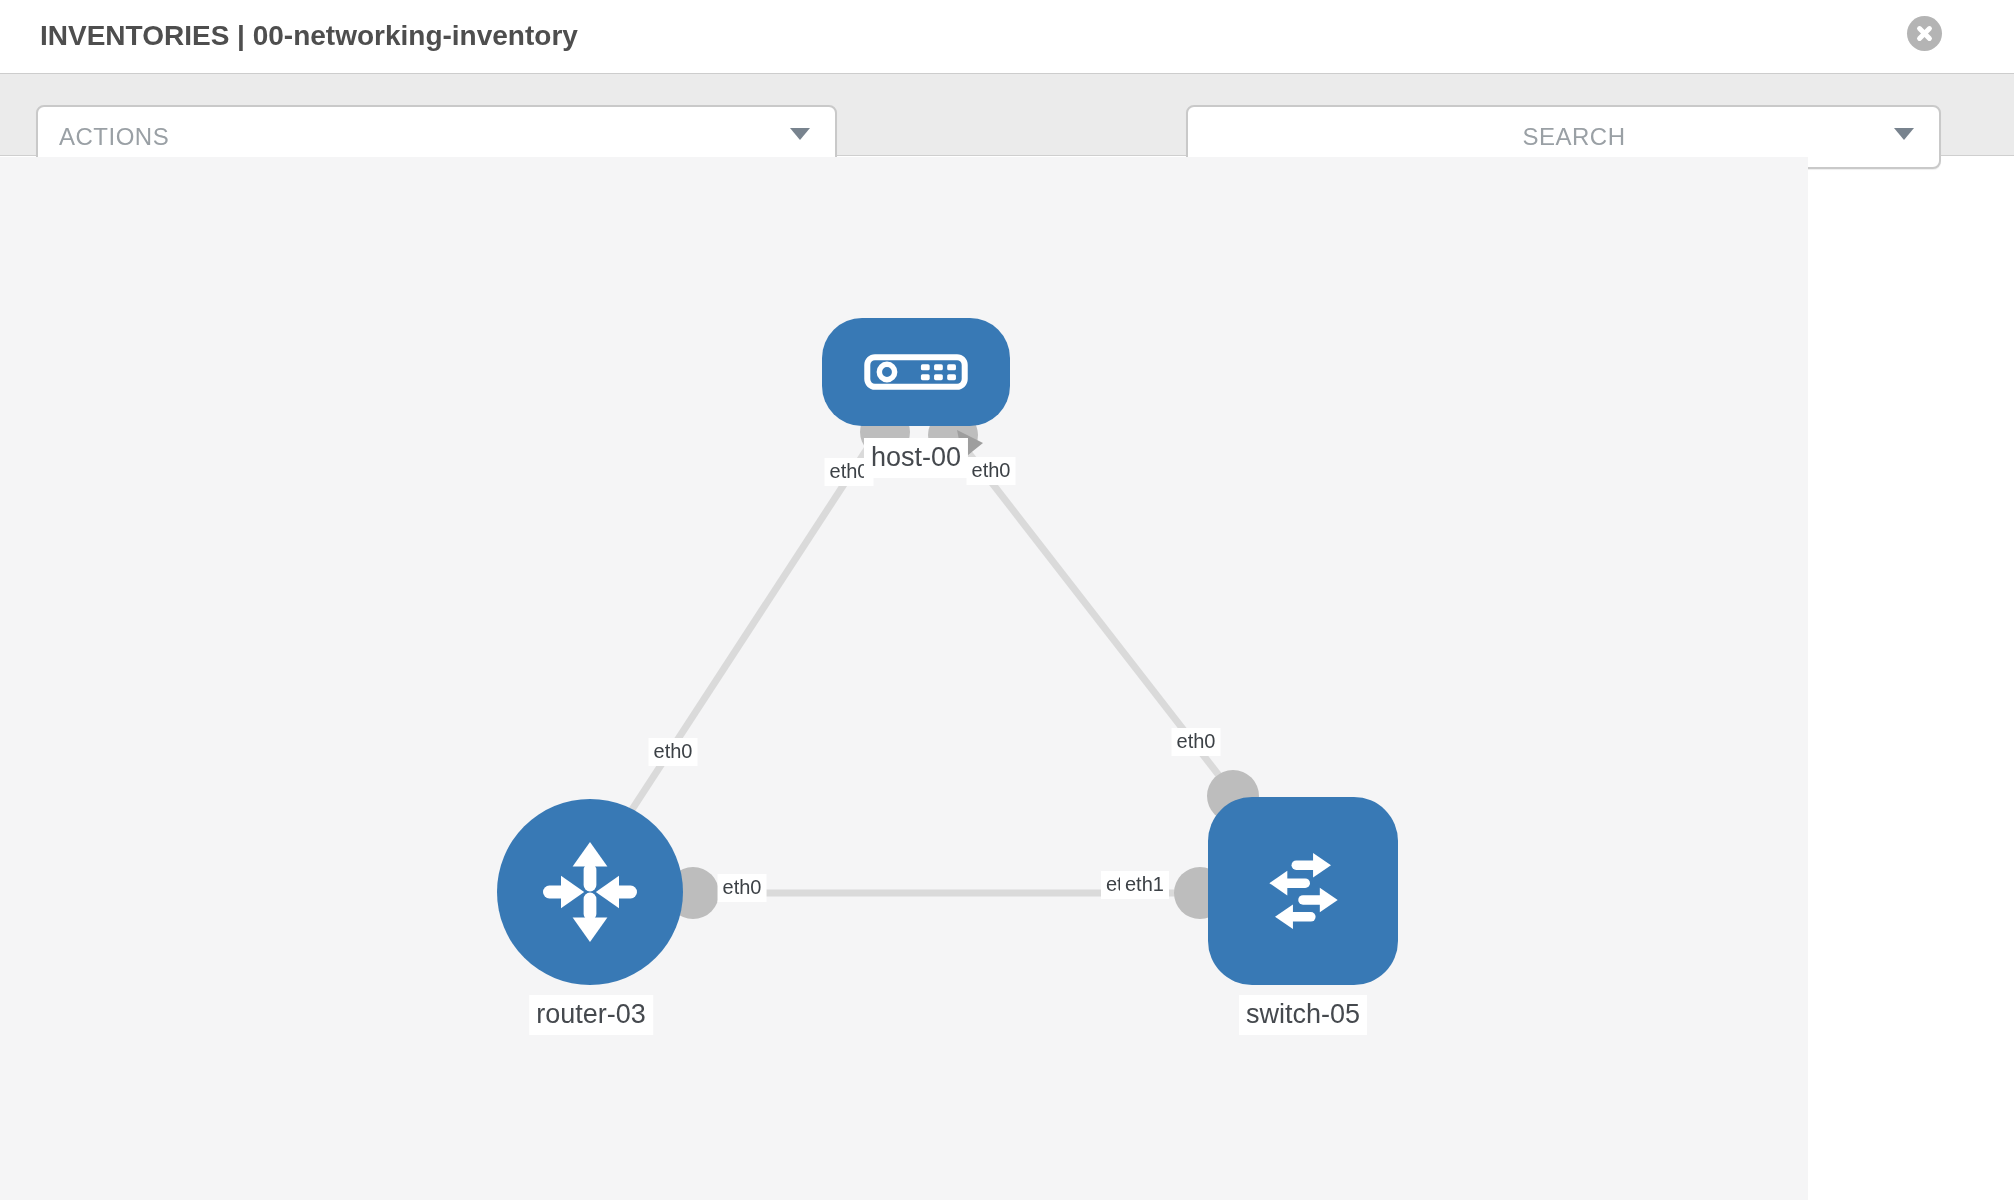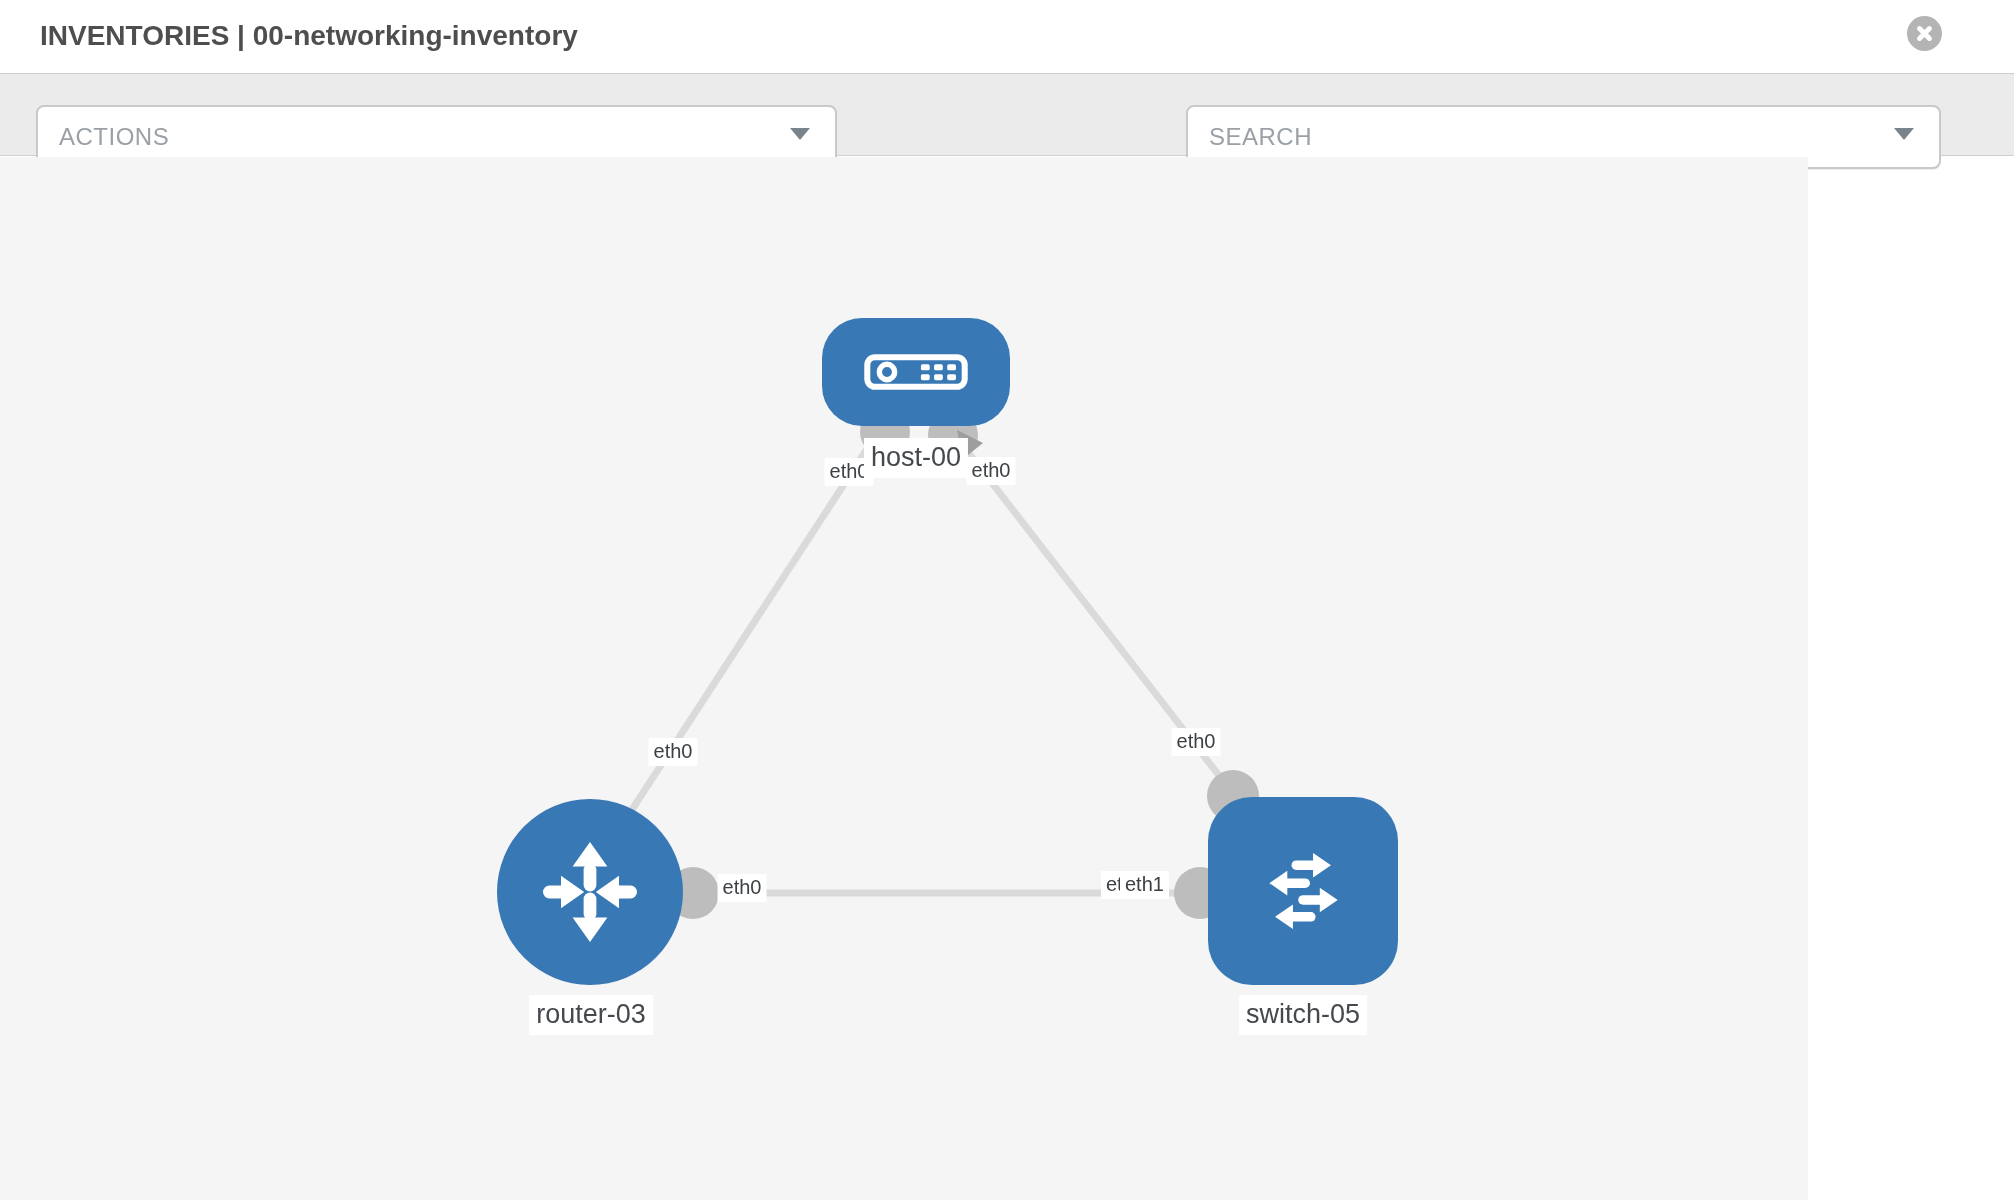--- a/index.html
+++ b/index.html
@@ -18,21 +18,21 @@
   
   #toolbar { position: absolute; left: 0; top: 73px; width: 2014px; height: 83px; background: #ebebeb;
     border-top: 1px solid #cdcdcd; border-bottom: 1px solid #cfcfcf; }
   .tb-select { position: absolute; top: 14px; height: 64px; background: #ffffff; border: 2px solid #c9c9c9;
     border-radius: 8px; box-shadow: 0 1px 1px rgba(0,0,0,0.07); cursor: pointer;
     display: flex; align-items: center; margin-top: 17px; }
   .tb-select .sel-label { margin-left: 21px; font-size: 24px; color: #9aa0a5; letter-spacing: 0.5px; }
   .caret-down { position: absolute; right: 25px; top: 21px; width: 0; height: 0;
     border-left: 10px solid transparent; border-right: 10px solid transparent; border-top: 12px solid #78838e; }
   #actions-select { left: 36px; width: 801px; }
-  #search-select  { left: 1186px; width: 755px; }
+  #search-select  { left: 1186px; width: 755px; justify-content: center; }
   .tb-icon { position: absolute; top: 90px; width: 46px; height: 46px; cursor: pointer; }
   #wrench-icon { left: 1045px; }
   #key-icon { left: 1113px; }
 
   
   #canvas { position: absolute; left: 0; top: 157px; width: 1808px; height: 1043px; background: #f5f5f6; }
   #links-svg { position: absolute; left: 0; top: 0; }
 
   .node { position: absolute; background: #3879b5; display: flex; align-items: center; justify-content: center; cursor: pointer; }
   #node-host   { left: 822px; top: 161px; width: 188px; height: 108px; border-radius: 40px; }

